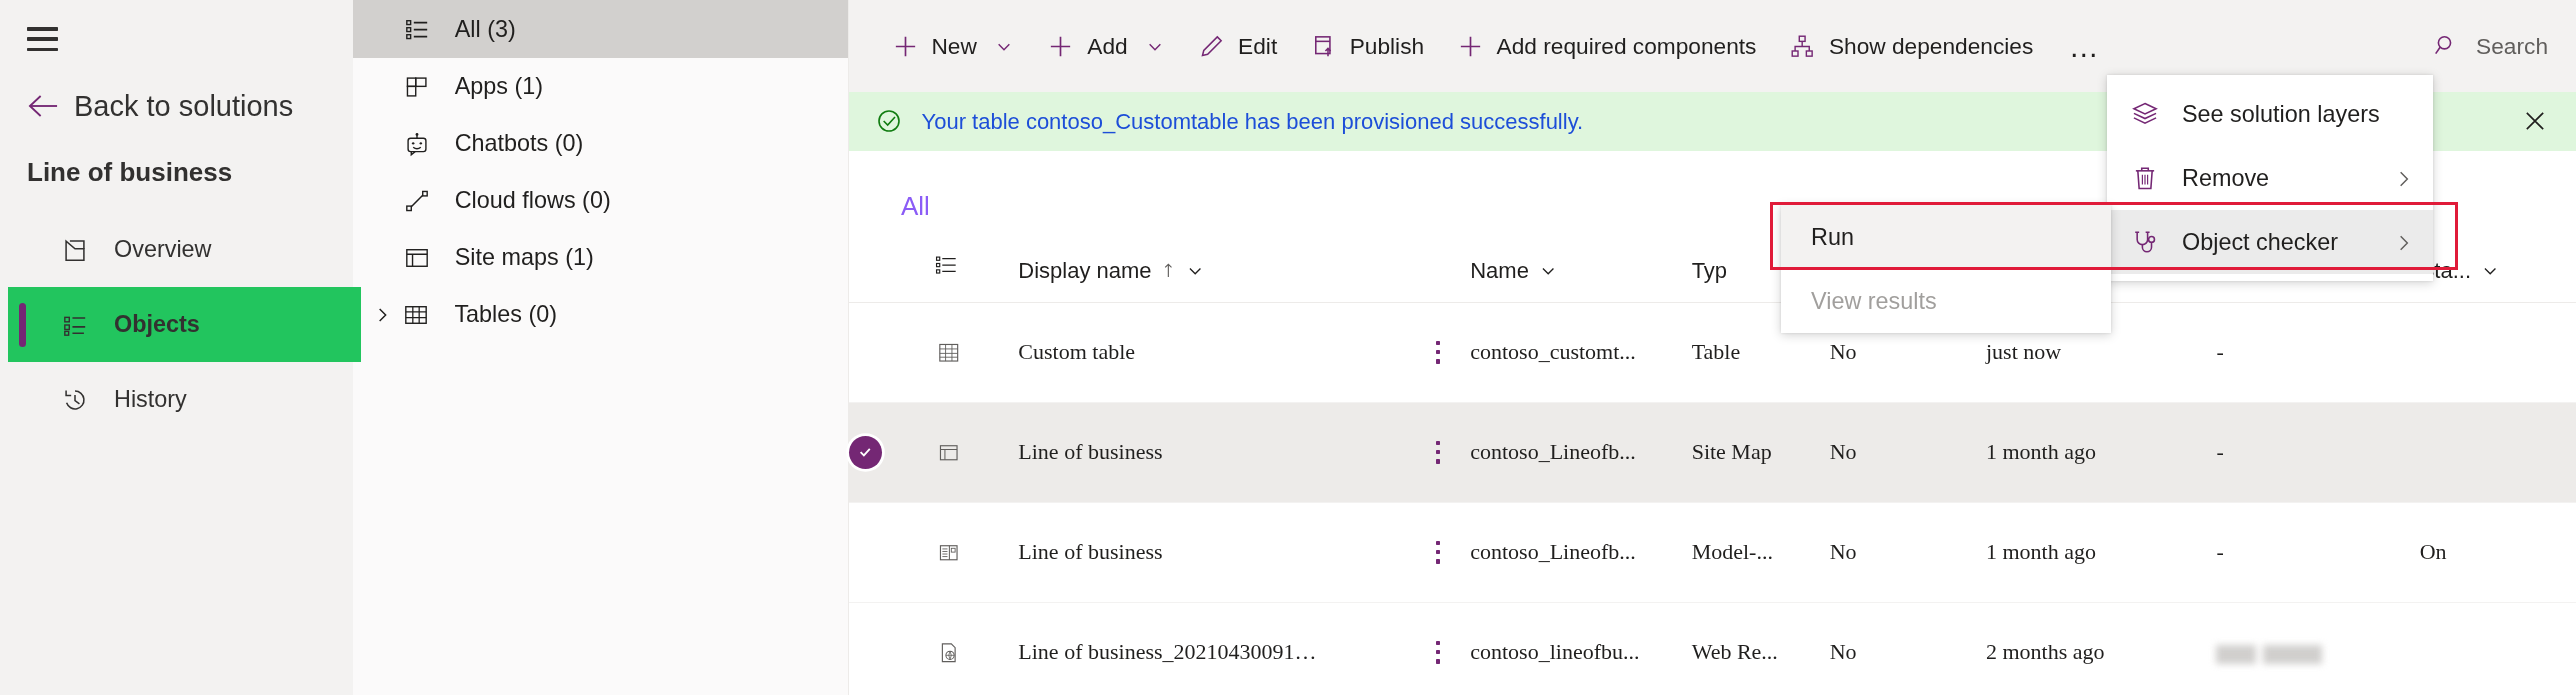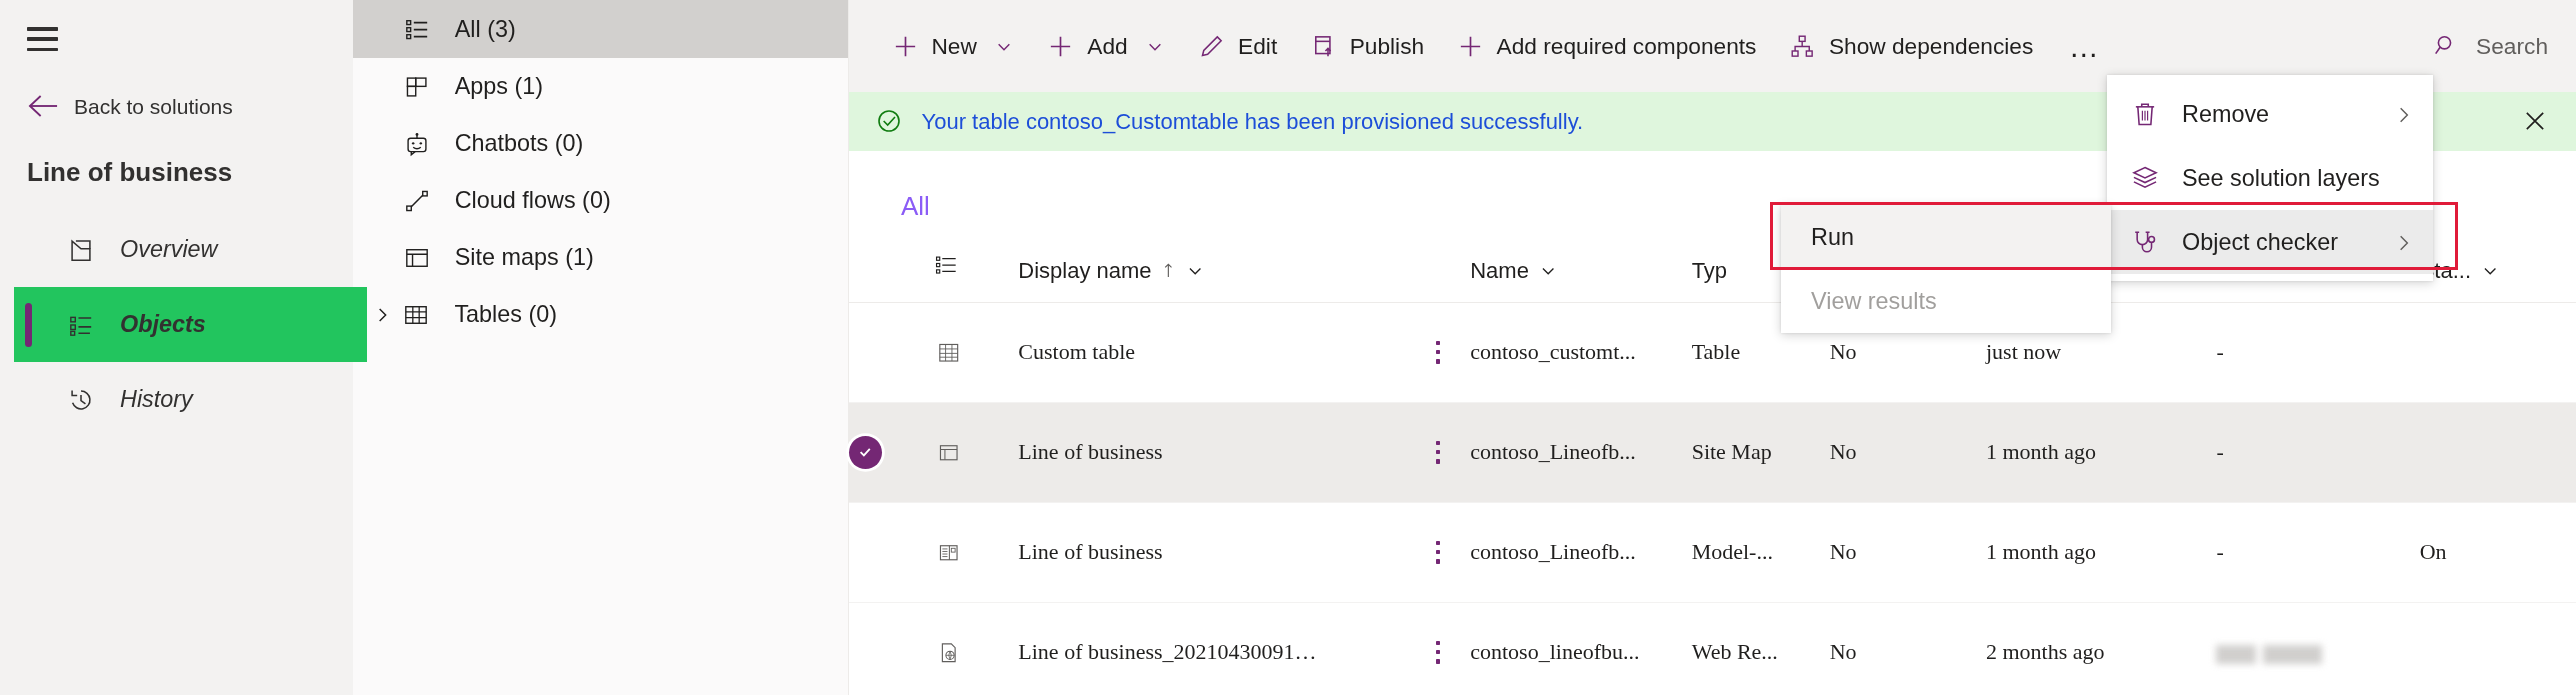--- a/index.html
+++ b/index.html
@@ -25,28 +25,28 @@
     cursor: pointer;
   }
   .hamburger span { display: block; height: 3.5px; background: #323130; border-radius: 0.7px; }
 
   .back-link {
     position: absolute; left: 27px; top: 91px;
     display: flex; align-items: center; gap: 14px;
     cursor: pointer;
   }
   .back-arrow { width: 33px; height: 30px; flex: 0 0 33px; }
-  .back-text { font-size: 21px; color: #323130; line-height: 1; }
+  .back-text { font-size: 29px; color: #323130; line-height: 1; }
 
   .rail-title {
     position: absolute; left: 27px; top: 157px;
     font-size: 26px; font-weight: bold; color: #323130;
   }
 
-  .rail-nav { position: absolute; left: 14px; top: 212px; width: 353px; font-style: italic; }
+  .rail-nav { position: absolute; left: 8px; top: 212px; width: 353px; }
   .rail-item {
     position: relative;
     height: 75px;
     display: flex; align-items: center;
     padding-left: 51px;
     gap: 24px;
     cursor: pointer;
     font-size: 23.4px;
     color: #323130;
   }
@@ -654,43 +654,43 @@
         </tbody>
       </table>
     </div>
   </div>
 
   <div class="ctx-menu">
 
     <div class="ctx-item">
       <span class="mi">
         <svg viewBox="0 0 46 46" width="30" height="30">
+          <path d="M23 7 L40 15 L23 23 L6 15 Z" fill="none" stroke="#742774" stroke-width="2.4"></path>
+          <path d="M6 22 L23 30 L40 22" fill="none" stroke="#742774" stroke-width="2.4"></path>
+          <path d="M6 29 L23 37 L40 29" fill="none" stroke="#742774" stroke-width="2.4"></path>
+        </svg>
+      </span>
+      <span>See solution layers</span>
+    </div>
+
+    <div class="ctx-item">
+      <span class="mi">
+        <svg viewBox="0 0 46 46" width="30" height="30">
           <path d="M9 12 H37" stroke="#742774" stroke-width="2.4"></path>
           <path d="M18 12 V8 H28 V12" fill="none" stroke="#742774" stroke-width="2.4"></path>
           <path d="M12 12 L14 39 H32 L34 12" fill="none" stroke="#742774" stroke-width="2.4"></path>
           <path d="M19 18 V33 M23 18 V33 M27 18 V33" stroke="#742774" stroke-width="1.8"></path>
         </svg>
       </span>
       <span>Remove</span>
       <span class="sub-caret">
         <svg viewBox="0 0 30 30" width="20" height="20">
             <path d="M10 5 L20 15 L10 25" fill="none" stroke="#605e5c" stroke-width="2.2"></path>
           </svg>
       </span>
-    </div>
-
-    <div class="ctx-item">
-      <span class="mi">
-        <svg viewBox="0 0 46 46" width="30" height="30">
-          <path d="M23 7 L40 15 L23 23 L6 15 Z" fill="none" stroke="#742774" stroke-width="2.4"></path>
-          <path d="M6 22 L23 30 L40 22" fill="none" stroke="#742774" stroke-width="2.4"></path>
-          <path d="M6 29 L23 37 L40 29" fill="none" stroke="#742774" stroke-width="2.4"></path>
-        </svg>
-      </span>
-      <span>See solution layers</span>
     </div>
 
     <div class="ctx-item hover">
       <span class="mi">
         <svg viewBox="0 0 46 46" width="30" height="30">
           <path d="M11 8 V19 a8 8 0 0 0 16 0 V8" fill="none" stroke="#742774" stroke-width="2.4"></path>
           <path d="M8 8 H14 M24 8 H30" stroke="#742774" stroke-width="2.4"></path>
           <path d="M19 27 V31 a7 7 0 0 0 14 0 V23" fill="none" stroke="#742774" stroke-width="2.4"></path>
           <circle cx="33" cy="19" r="4.5" fill="none" stroke="#742774" stroke-width="2.4"></circle>
         </svg>

